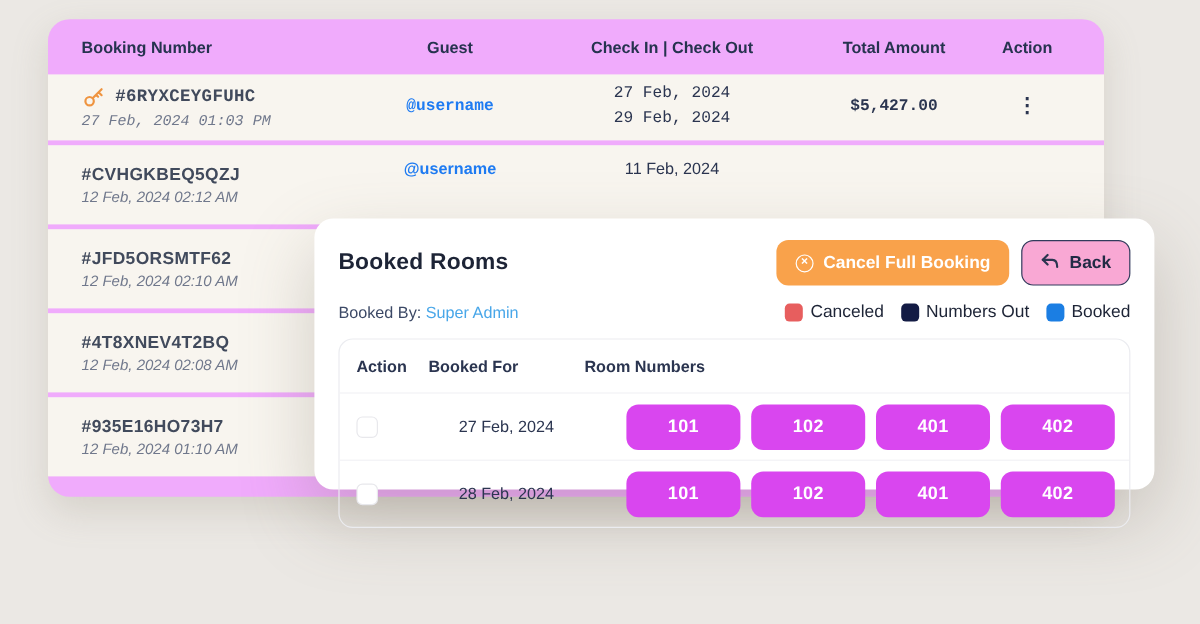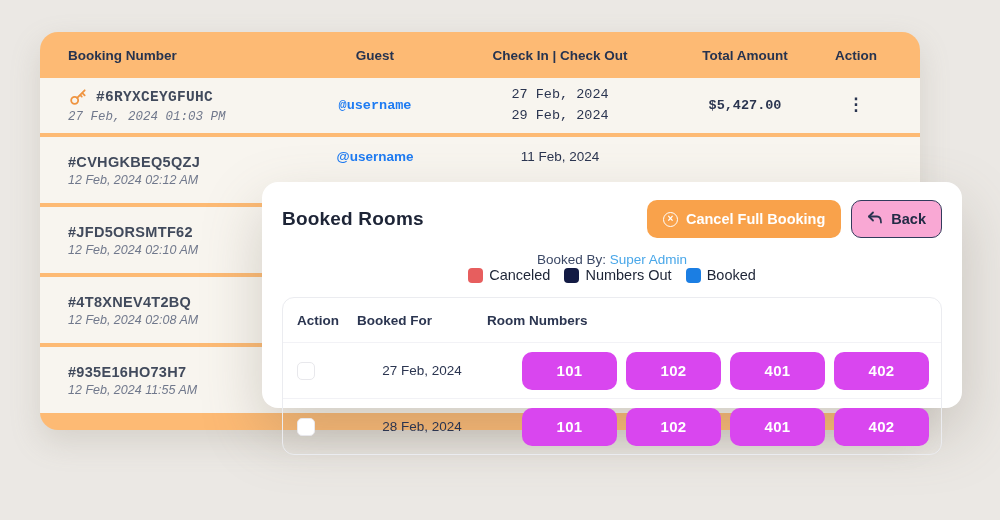--- a/index.html
+++ b/index.html
@@ -6,22 +6,22 @@
   html,body { width:1000px; height:520px; overflow:hidden; }
   body {
     background:#ebe8e4;
     font-family:"Liberation Sans", sans-serif;
     color:#26334f;
     position:relative;
   }
 
   
   .table-card {
-    position:absolute; left:40px; top:32px; width:880px; height:398px;
-    background:#fdba74; border-radius:18px;
+    position:absolute; left:40px; top:16px; width:880px; height:398px;
+    background:#f0abfc; border-radius:18px;
     box-shadow:0 12px 30px rgba(140,130,115,0.22);
     overflow:hidden;
   }
   .tbl-grid { display:grid; grid-template-columns:232px 150px 220px 150px 1fr; align-items:center; padding:0 28px; }
   .tbl-head { height:46px; }
   .tbl-head .th { font-size:13.5px; font-weight:bold; color:#26334f; text-align:center; }
   .tbl-head .th:first-child { text-align:left; }
   .tbl-body { display:flex; flex-direction:column; gap:4px; }
   .tbl-row { background:#f8f5ef; height:66px; }
   .tbl-row.first { height:55px;font-family:Liberation Mono, monospace; }
@@ -57,21 +57,21 @@
     width:15px; height:15px; border:1.4px solid #ffffff; border-radius:50%;
     font-size:10px; line-height:1; font-weight:bold;
   }
   .btn-back {
     display:inline-flex; align-items:center; gap:8px;
     background:#f9a8d4; color:#222b45; border:1.6px solid #323b5c; cursor:pointer;
     font-family:inherit; font-size:14.5px; font-weight:600;
     padding:0 15px; height:38px; border-radius:10px;
   }
   .modal-booking-number { margin-top:22px; font-size:16px; font-weight:600; color:#1d2436; }
-  .meta-row { margin-top:14px; display:flex; align-items:center; justify-content:space-between;flex-direction:column; }
+  .meta-row { margin-top:14px; display:flex; align-items:center; justify-content:space-between; }
   .booked-by { font-size:13.5px; color:#3c4966; }
   .booked-by .by-name { color:#49a7e9; cursor:pointer; }
   .legend { display:flex; align-items:center; gap:14px; }
   .legend-item { display:flex; align-items:center; gap:6px; }
   .legend-swatch { width:15px; height:15px; border-radius:4px; }
   .legend-label { font-size:14.5px; color:#1d2436; }
 
   .rooms-table { margin-top:14px; border:1px solid #ebecf0; border-radius:12px; overflow:hidden; }
   .rooms-grid { display:grid; grid-template-columns:60px 130px 1fr; align-items:center; padding:0 12px 0 14px; }
   .rooms-head { height:44px; }
@@ -162,21 +162,21 @@
       </div>
       <div></div>
         <div></div>
         <div></div>
         <div></div>
     </div>
 
     <div class="tbl-grid tbl-row">
       <div class="cell-booking">
         <span class="booking-num">#935E16HO73H7</span>
-        <span class="booking-date">12 Feb, 2024 11:55 AM</span>
+        <span class="booking-date">12 Feb, 2024 01:10 AM</span>
       </div>
       <div></div>
         <div></div>
         <div></div>
         <div></div>
     </div>
   </div>
 </div>
 
 <div class="modal">

